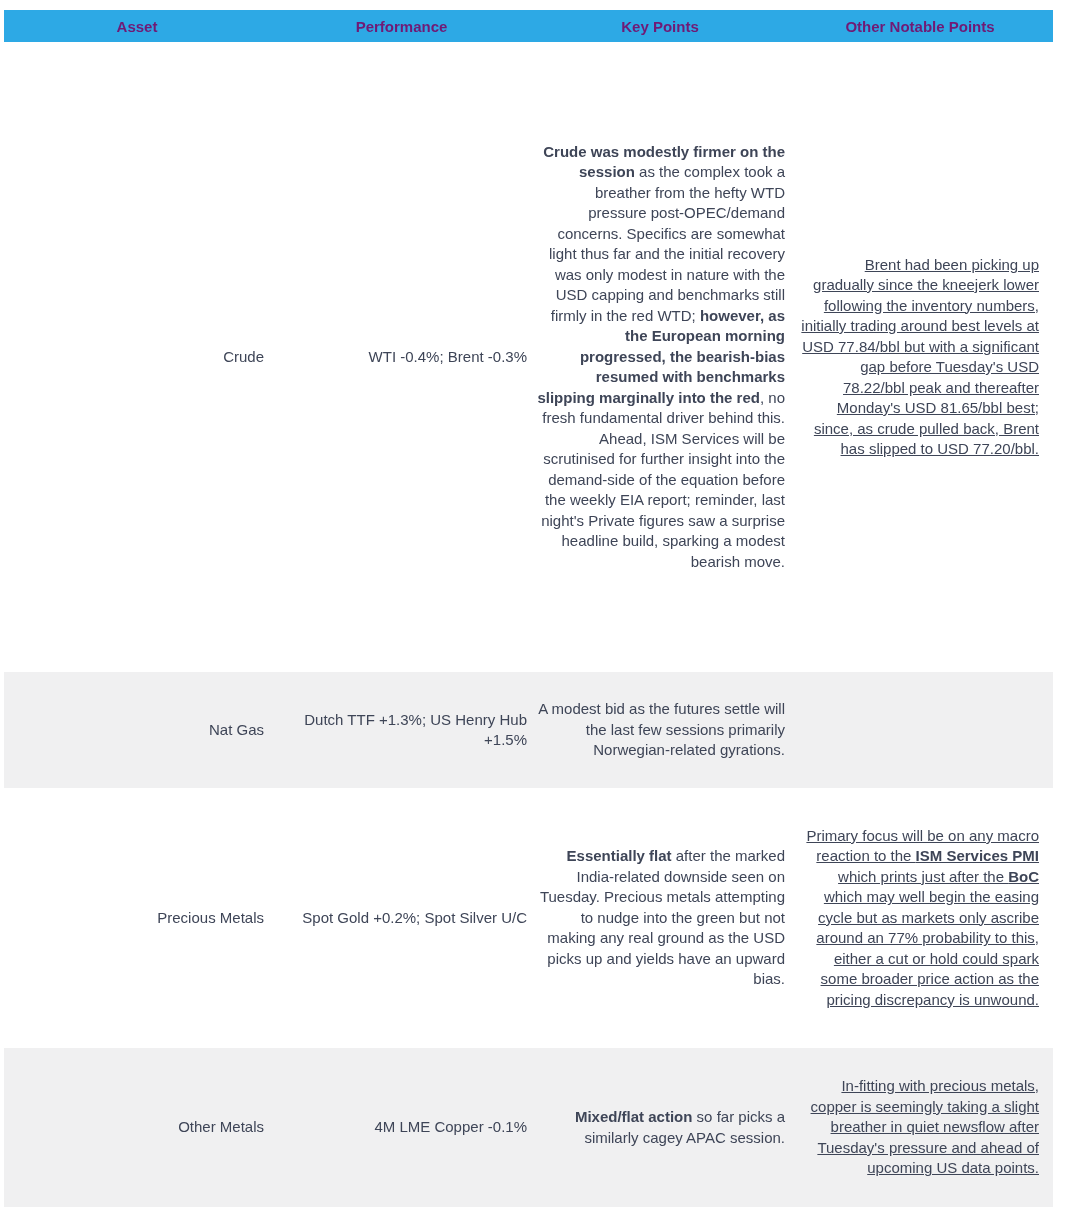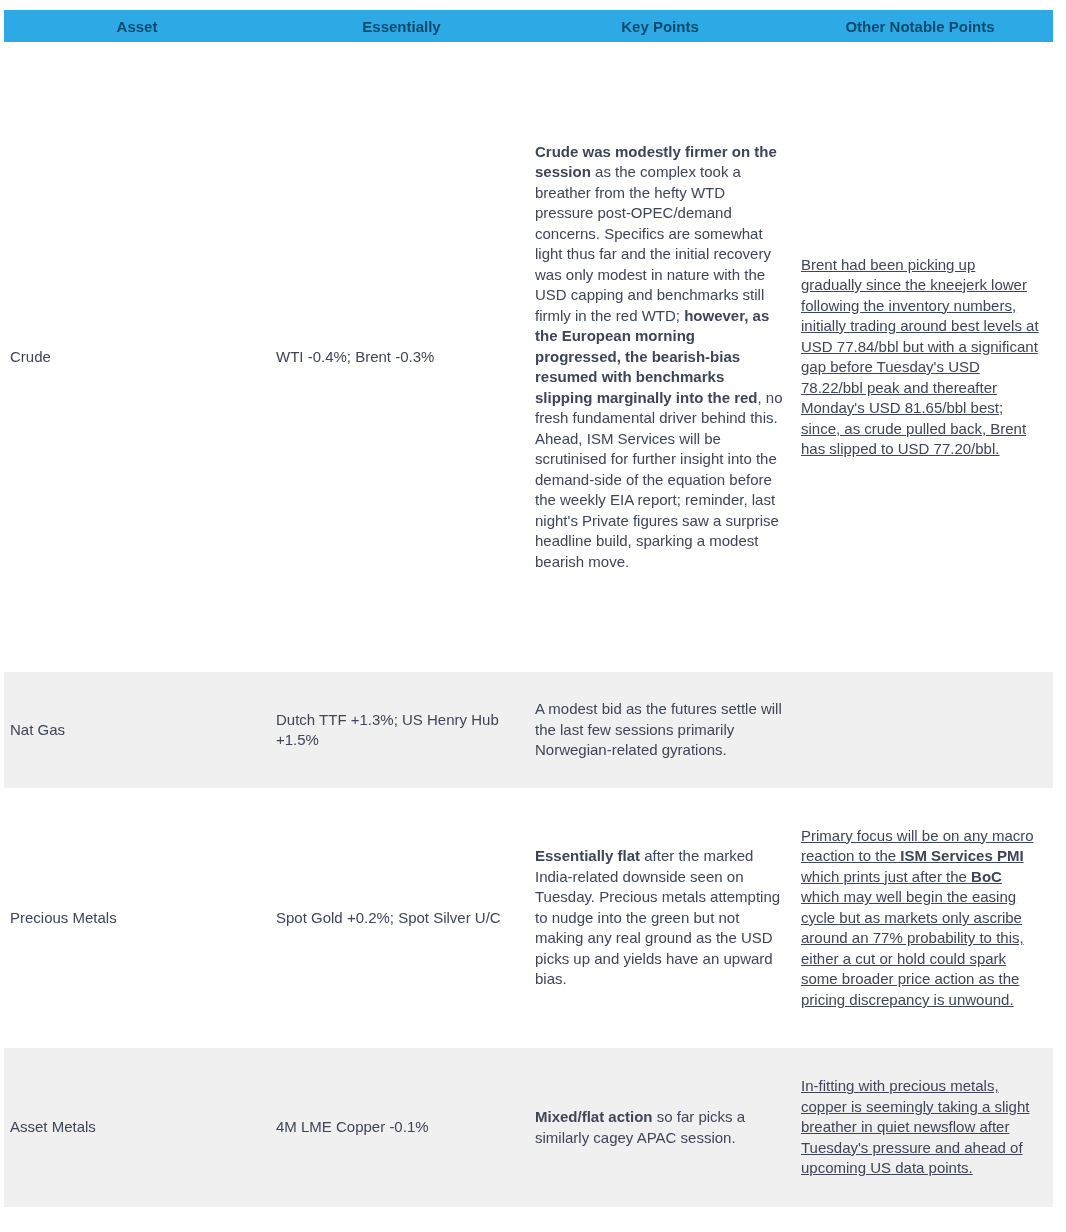--- a/index.html
+++ b/index.html
@@ -21,33 +21,33 @@
     table-layout:fixed;
     width:1049px;
     margin:10px 0 0 4px;
   }
   col.c-asset{width:266px;}
   col.c-perf{width:263px;}
   col.c-key{width:254px;}
   col.c-other{width:266px;}
   thead th{
     background:var(--accent);
-    color:#0c4a6e;
+    color:#701a75;
     font-weight:bold;
     font-size:15px;
     height:32px;
     text-align:center;
     vertical-align:middle;
     padding:0 12px;
   }
   tbody tr.alt{background:var(--alt);}
   tbody td{
     font-size:15px;
     line-height:20.5px;
-    text-align:left;
+    text-align:right;
     vertical-align:middle;
     padding:8px 6px;
   }
   tbody td.key{padding:8px 2px;}
   tbody td.other{padding:8px 14px;text-decoration:underline;}
   tbody span.b{font-weight:bold;}
   tbody tr[data-row="0"]{height:630px;}
   tbody tr[data-row="1"]{height:116px;}
   tbody tr[data-row="2"]{height:260px;}
   tbody tr[data-row="3"]{height:159px;}
@@ -58,21 +58,21 @@
 <table class="asset-table">
   <colgroup>
     <col class="c-asset">
       <col class="c-perf">
       <col class="c-key">
       <col class="c-other">
   </colgroup>
   <thead>
     <tr>
       <th>Asset</th>
-      <th>Essentially</th>
+      <th>Performance</th>
       <th>Key Points</th>
       <th>Other Notable Points</th>
     </tr>
   </thead>
   <tbody>
       <tr data-row="0">
         <td class="asset">Crude</td>
         <td class="perf">WTI -0.4%; Brent -0.3%</td>
         <td class="key"><span class="b">Crude was modestly firmer on the session</span><span> as the complex took a breather from the hefty WTD pressure post-OPEC/demand concerns. Specifics are somewhat light thus far and the initial recovery was only modest in nature with the USD capping and benchmarks still firmly in the red WTD; </span><span class="b">however, as the European morning progressed, the bearish-bias resumed with benchmarks slipping marginally into the red</span><span>, no fresh fundamental driver behind this. Ahead, ISM Services will be scrutinised for further insight into the demand-side of the equation before the weekly EIA report; reminder, last night's Private figures saw a surprise headline build, sparking a modest bearish move.</span></td>
         <td class="other"><span>Brent had been picking up gradually since the kneejerk lower following the inventory numbers, initially trading around best levels at USD 77.84/bbl but with a significant gap before Tuesday's USD 78.22/bbl peak and thereafter Monday's USD 81.65/bbl best; since, as crude pulled back, Brent has slipped to USD 77.20/bbl.</span></td>
@@ -83,19 +83,19 @@
         <td class="key"><span>A modest bid as the futures settle will the last few sessions primarily Norwegian-related gyrations.</span></td>
         <td class="other"></td>
       </tr>
       <tr data-row="2">
         <td class="asset">Precious Metals</td>
         <td class="perf">Spot Gold +0.2%; Spot Silver U/C</td>
         <td class="key"><span class="b">Essentially flat</span><span> after the marked India-related downside seen on Tuesday. Precious metals attempting to nudge into the green but not making any real ground as the USD picks up and yields have an upward bias.</span></td>
         <td class="other"><span>Primary focus will be on any macro reaction to the </span><span class="b">ISM Services PMI</span><span> which prints just after the </span><span class="b">BoC</span><span> which may well begin the easing cycle but as markets only ascribe around an 77% probability to this, either a cut or hold could spark some broader price action as the pricing discrepancy is unwound.</span></td>
       </tr>
       <tr data-row="3" class="alt">
-        <td class="asset">Asset Metals</td>
+        <td class="asset">Other Metals</td>
         <td class="perf">4M LME Copper -0.1%</td>
         <td class="key"><span class="b">Mixed/flat action</span><span> so far picks a similarly cagey APAC session.</span></td>
         <td class="other"><span>In-fitting with precious metals, copper is seemingly taking a slight breather in quiet newsflow after Tuesday's pressure and ahead of upcoming US data points.</span></td>
       </tr>
     </tbody>
 </table>
 
 </body></html>

